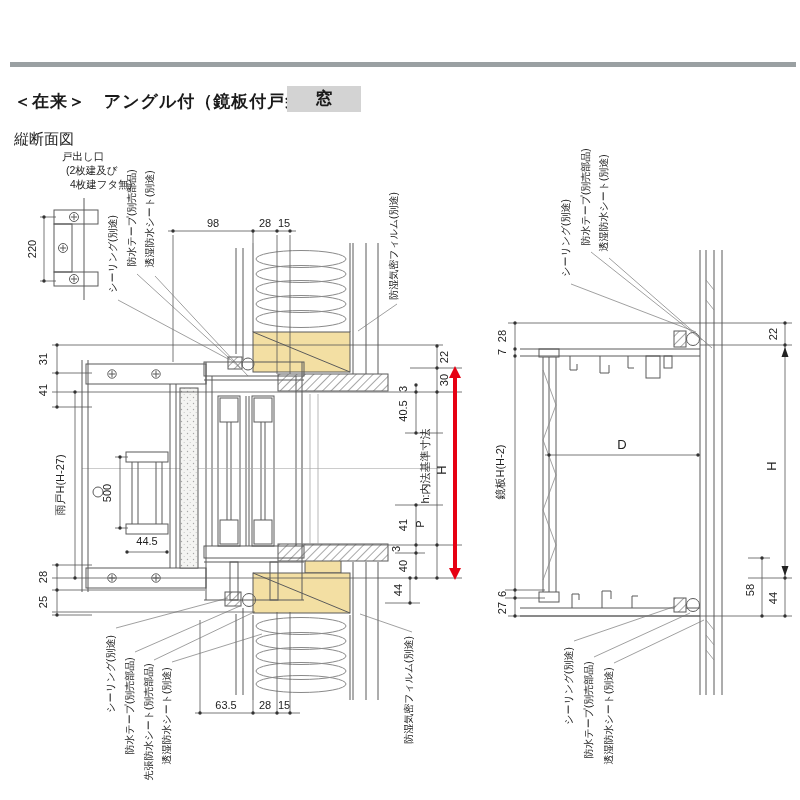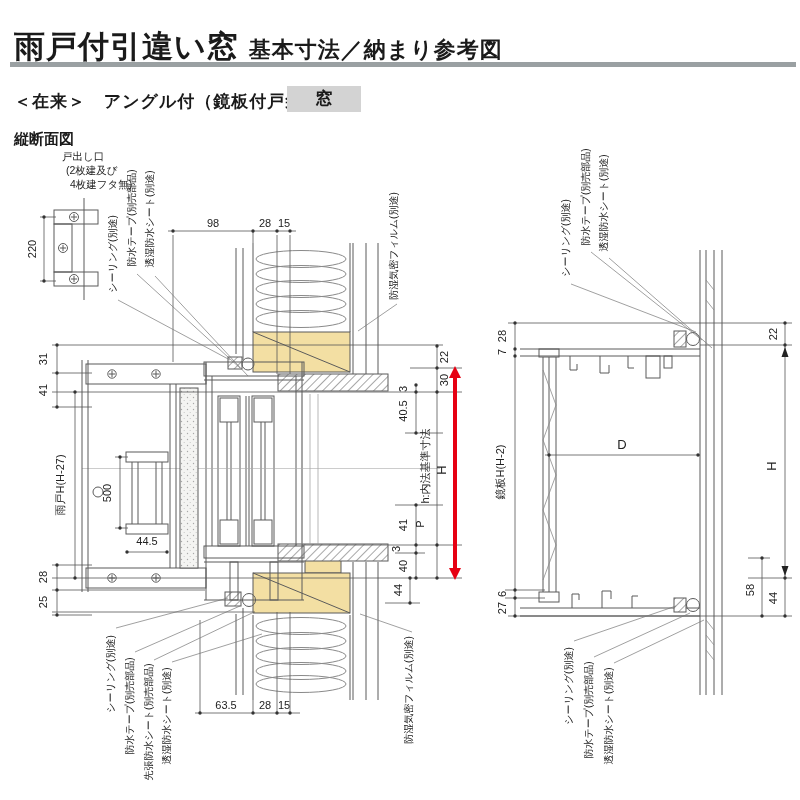--- a/index.html
+++ b/index.html
@@ -6,35 +6,32 @@
   #stage{position:relative;width:800px;height:800px;background:#fff;overflow:hidden;
          font-family:"Liberation Sans",sans-serif;color:#1a1a1a;}
   .abs{position:absolute;}
   #title-main{left:14px;top:26px;font-size:31px;font-weight:900;letter-spacing:1px;}
   #title-sub{font-size:22px;font-weight:900;margin-left:10px;letter-spacing:1px;}
   #rule{left:10px;top:62px;width:786px;height:5px;background:#9aa0a2;}
   #subrow{left:14px;top:90px;font-size:17px;font-weight:700;letter-spacing:1px;}
   #spec{margin-left:12px;}
   #badge{left:287px;top:86px;width:74px;height:26px;background:#d3d3d3;
          font-size:17px;font-weight:700;text-align:center;line-height:26px;}
-  #section-label{left:14px;top:130px;font-size:15px;font-weight:700;}
+  #section-label{left:14px;top:130px;font-size:15px;font-weight:400;}
   svg text{font-family:"Liberation Sans",sans-serif;fill:#222;}
   .dimtxt{font-size:11px;}
   .lbltxt{font-size:10px;}
   .bigtxt{font-size:13px;}
   .notetxt{font-size:10.5px;}
 </style>
 </head>
 <body>
 
 <div id="stage">
 
-  <div class="abs" id="title-main">
-    <span>雨戸付引違い窓</span><span id="title-sub">基本寸法／納まり参考図</span>
-  </div>
   <div class="abs" id="rule"></div>
   <div class="abs" id="subrow">
     <span>＜在来＞</span>
     <span id="spec">アングル付（鏡板付戸袋）</span>
   </div>
   <div class="abs" id="badge">窓</div>
   <div class="abs" id="section-label">縦断面図</div>
 
   <svg class="abs" style="left:0;top:0" width="800" height="800" viewBox="0 0 800 800">
     <defs>

